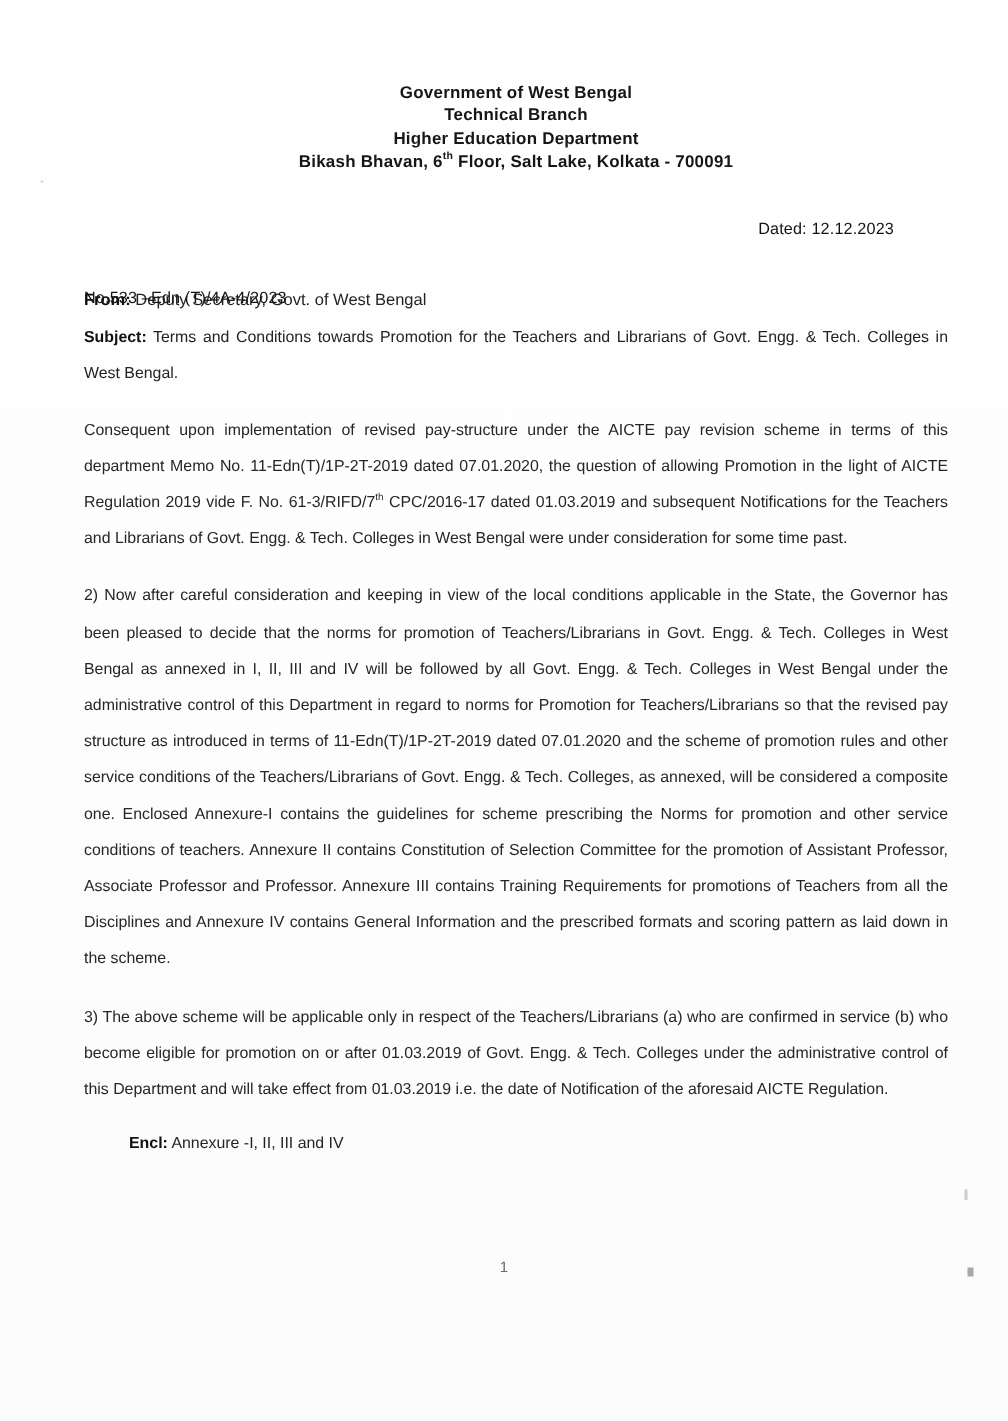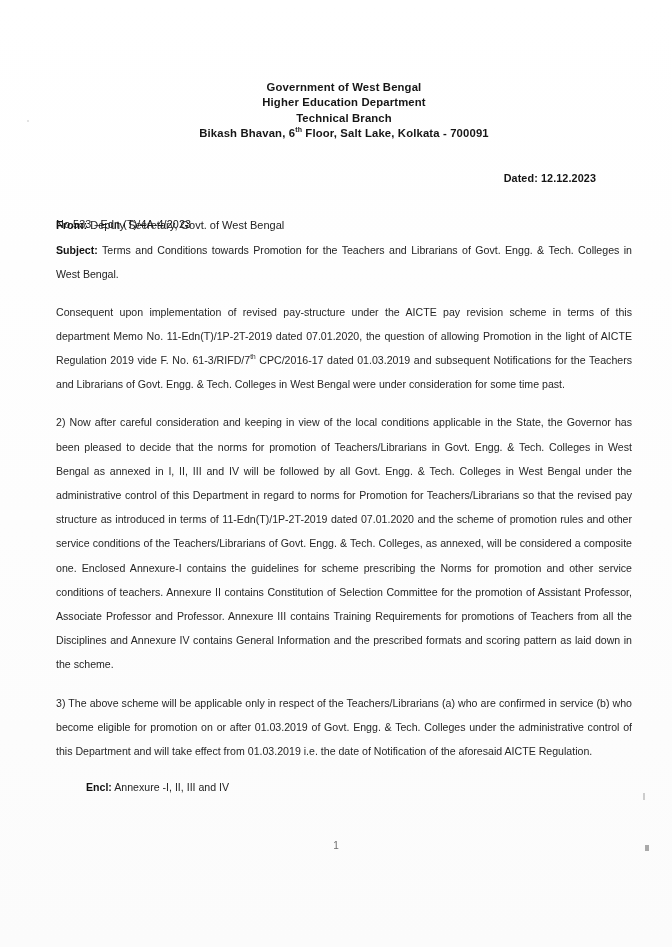--- a/index.html
+++ b/index.html
@@ -30,21 +30,21 @@
   .content {
     position: absolute;
     left: 56px;
     right: 40px;
     top: 0;
   }
 
   
   .letterhead {
     text-align: center;
-    margin-top: 80px;
+    margin-top: 55px;
     font-weight: bold;
     font-size: 11.3px;
     line-height: 15.4px;
     letter-spacing: 0.15px;
     color: #161616;
   }
   .letterhead .lh-line { white-space: nowrap; }
   .letterhead .lh-addr { font-size: 11.3px; }
   sup {
     font-size: 0.62em;
@@ -66,21 +66,21 @@
     font-weight: normal;
     letter-spacing: 0.1px;
     color: #141414;
     margin-top: 32px;
   }
   .dated {
     position: absolute;
     right: 36px;
     top: 0;
     font-size: 10.8px;
-    font-weight: bold;
+    font-weight: normal;
     letter-spacing: 0.1px;
     color: #141414;
   }
 
   
   .fromto {
     margin-top: 22px;
     font-size: 11px;
     line-height: 19px;
     color: #232323;
@@ -163,22 +163,22 @@
 </style>
 </head>
 <body>
 
 <div class="page">
 
   <div class="content">
 
     <div class="letterhead">
       <div class="lh-line">Government of West Bengal</div>
+      <div class="lh-line">Technical Branch</div>
       <div class="lh-line">Higher Education Department</div>
-      <div class="lh-line">Technical Branch</div>
       <div class="lh-line lh-addr"><span>Bikash Bhavan, 6</span><sup>th</sup><span> Floor, Salt Lake, Kolkata - 700091</span></div>
     </div>
 
     <div class="refrow">
       <div class="refno">No.533 –Edn (T)/4A-4/2023</div>
       <div class="dated">Dated: 12.12.2023</div>
     </div>
 
     <div class="fromto">
       <div><b>From:</b><span> Deputy Secretary, Govt. of West Bengal</span></div>

